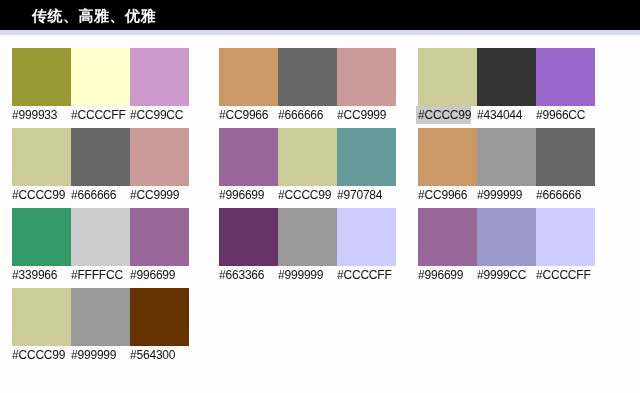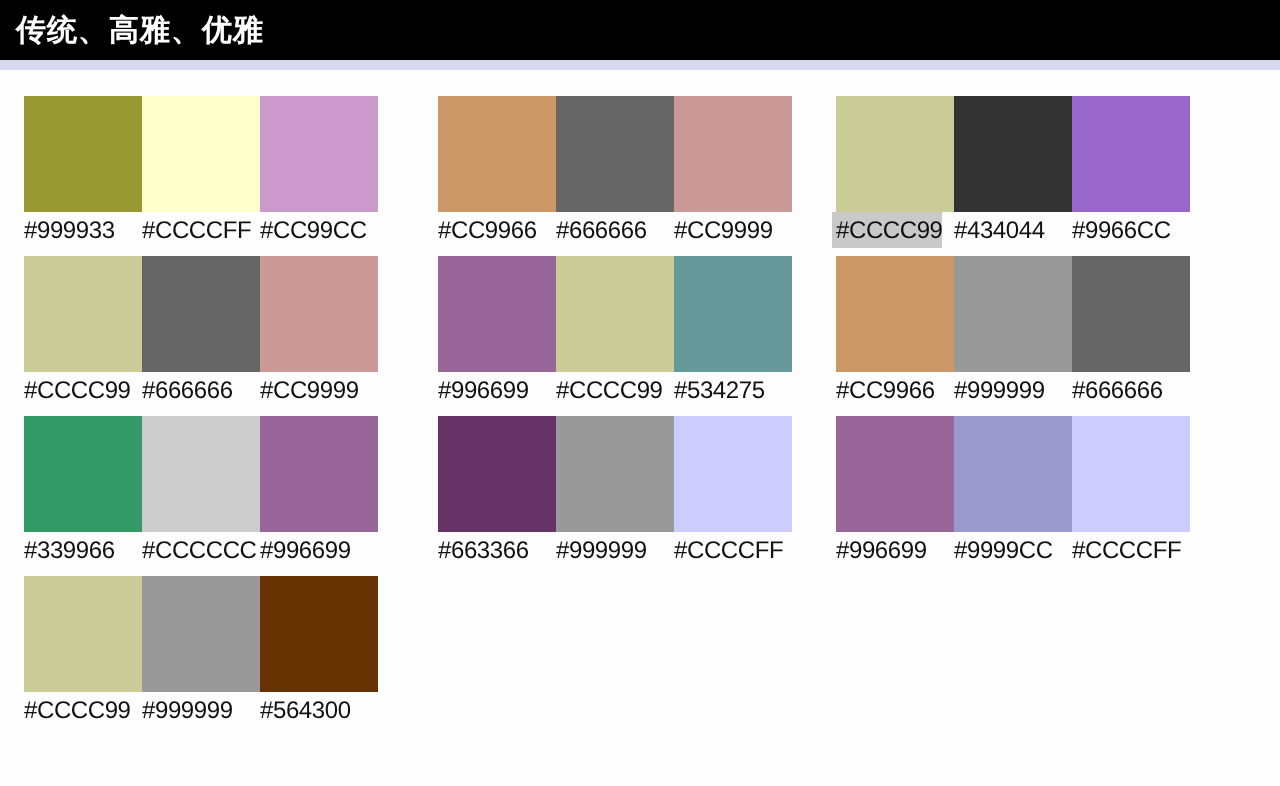--- a/index.html
+++ b/index.html
@@ -23,20 +23,21 @@
     padding-left: 8px;
     box-sizing: border-box;
   }
   #header-title {
     color: #FFFFFF;
     font-size: 15px;
     font-weight: bold;
     letter-spacing: 0.5px;
     line-height: 1;
     white-space: nowrap;
+    margin-left: 24px;
   }
   #header-underline {
     height: 5px;
     background: #D5DAF0;
     width: 100%;
   }
 
   
   #palette-area {
     position: relative;
@@ -119,21 +120,21 @@
         </div>
       </div>
       <div class="palette-row">
         <div class="swatch-strip">
           <div class="swatch" style="background: rgb(51, 153, 102);"></div>
           <div class="swatch" style="background: rgb(204, 204, 204);"></div>
           <div class="swatch" style="background: rgb(153, 102, 153);"></div>
         </div>
         <div class="label-strip">
           <div class="swatch-label"><span>#339966</span></div>
-          <div class="swatch-label"><span>#CCCCCC</span></div>
+          <div class="swatch-label"><span>#FFFFCC</span></div>
           <div class="swatch-label"><span>#996699</span></div>
         </div>
       </div>
       <div class="palette-row">
         <div class="swatch-strip">
           <div class="swatch" style="background: rgb(204, 204, 153);"></div>
           <div class="swatch" style="background: rgb(153, 153, 153);"></div>
           <div class="swatch" style="background: rgb(102, 51, 0);"></div>
         </div>
         <div class="label-strip">
@@ -158,21 +159,21 @@
       </div>
       <div class="palette-row">
         <div class="swatch-strip">
           <div class="swatch" style="background: rgb(153, 102, 153);"></div>
           <div class="swatch" style="background: rgb(204, 204, 153);"></div>
           <div class="swatch" style="background: rgb(102, 153, 153);"></div>
         </div>
         <div class="label-strip">
           <div class="swatch-label"><span>#996699</span></div>
           <div class="swatch-label"><span>#CCCC99</span></div>
-          <div class="swatch-label"><span>#534275</span></div>
+          <div class="swatch-label"><span>#970784</span></div>
         </div>
       </div>
       <div class="palette-row">
         <div class="swatch-strip">
           <div class="swatch" style="background: rgb(102, 51, 102);"></div>
           <div class="swatch" style="background: rgb(153, 153, 153);"></div>
           <div class="swatch" style="background: rgb(204, 204, 255);"></div>
         </div>
         <div class="label-strip">
           <div class="swatch-label"><span>#663366</span></div>

